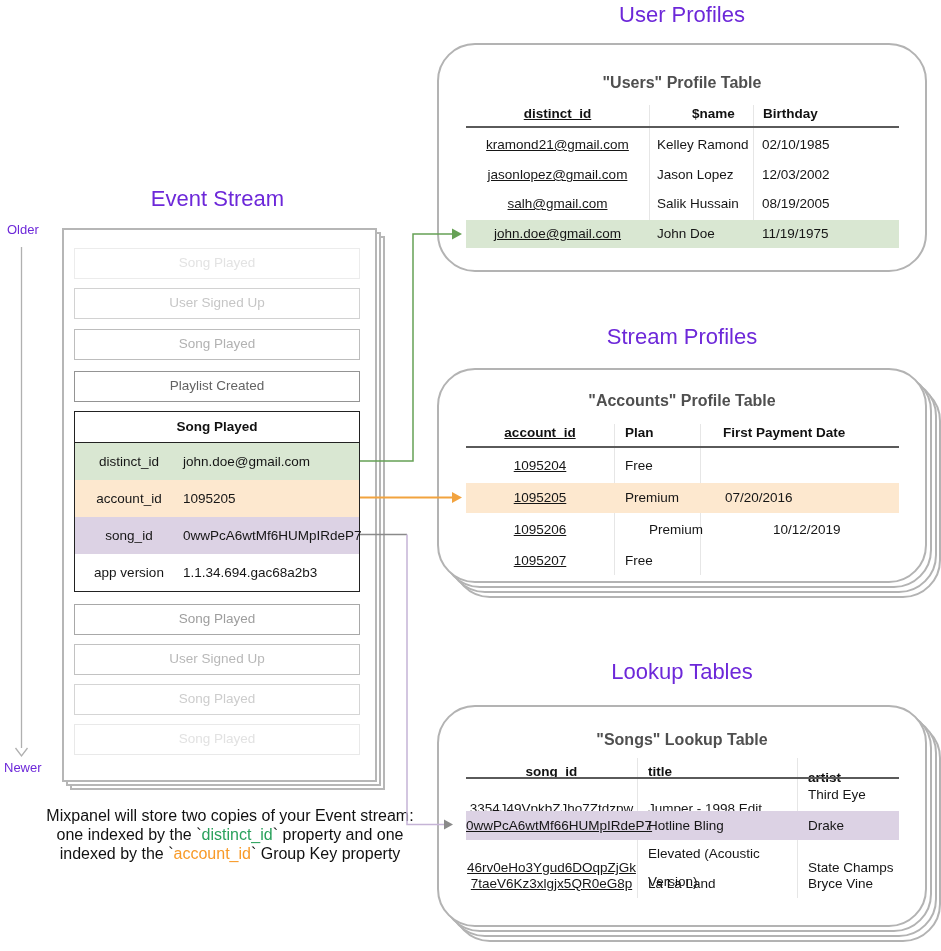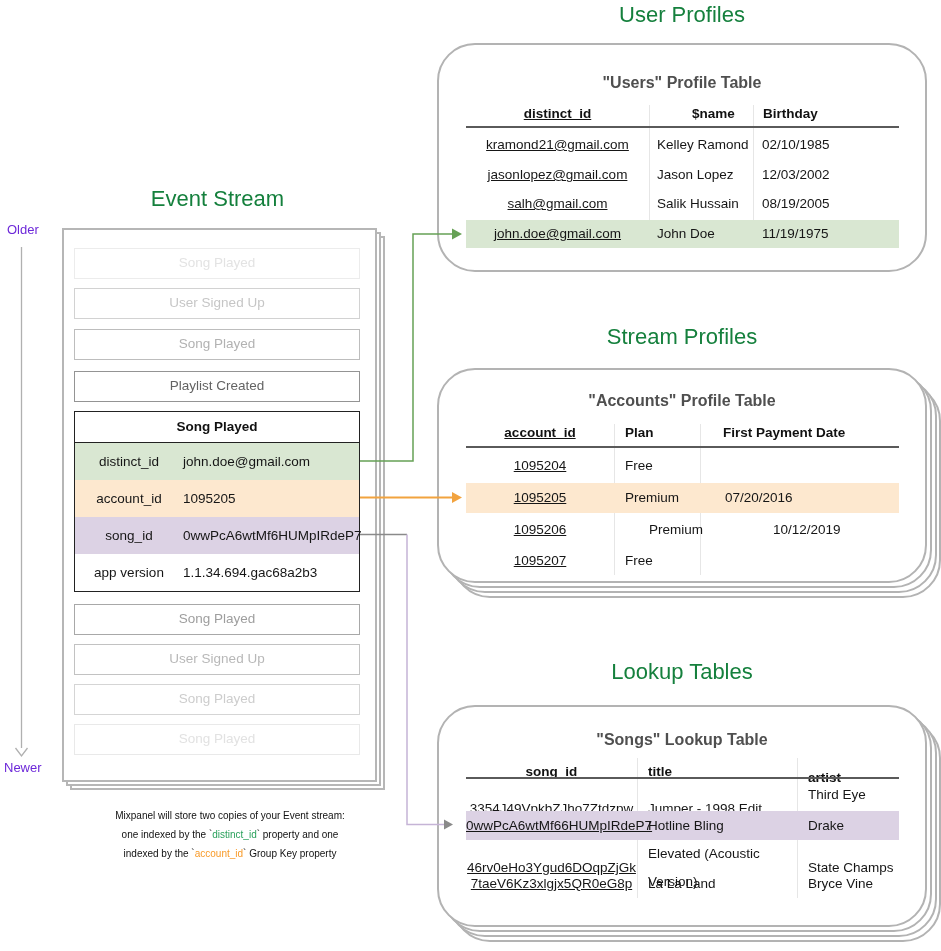--- a/index.html
+++ b/index.html
@@ -3,21 +3,21 @@
 <meta charset="utf-8">
 <style>
   html,body { margin:0; padding:0; background:#fff; }
   .canvas {
     position:relative; width:941px; height:951px; background:#fff;
     font-family:"Liberation Sans", sans-serif; color:#161616; overflow:hidden;
   }
   .abs { position:absolute; }
 
   
-  .section-title { font-size:22px; color:#15803d; text-align:center; }
+  .section-title { font-size:22px; color:#6d28d9; text-align:center; }
 
   
   .es-frame { position:absolute; background:#fff; border:2px solid #b6b6b6; }
   .side-label { position:absolute; font-size:13px; color:#6d28d9; }
 
   .event-box {
     position:absolute; left:74px; width:286px; height:31px;
     border:1px solid #ccc; box-sizing:border-box;
     line-height:28px; text-align:center; font-size:13.5px; background:#fff;
   }
@@ -37,21 +37,21 @@
   .focused-head {
     height:30px; line-height:30px; border-bottom:1px solid #222;
     text-align:center; font-weight:bold; font-size:13.5px; color:#111;
   }
   .prop-row { display:flex; align-items:center; height:37px; font-size:13.5px; }
   .prop-key { width:108px; text-align:center; flex:none; }
   .prop-val { flex:1; text-align:left; }
 
   .caption {
     position:absolute; left:20px; top:806px; width:420px;
-    text-align:center; font-size:10px; line-height:19px; color:#111;
+    text-align:center; font-size:16px; line-height:19px; color:#111;
   }
 
   
   .card {
     position:absolute; width:490px; background:#fff;
     border:2px solid #b3b3b3; border-radius:38px; box-sizing:border-box;
   }
   .card.ghost { background:#fff; }
   .table-title {
     position:absolute; left:437px; width:490px; text-align:center;

